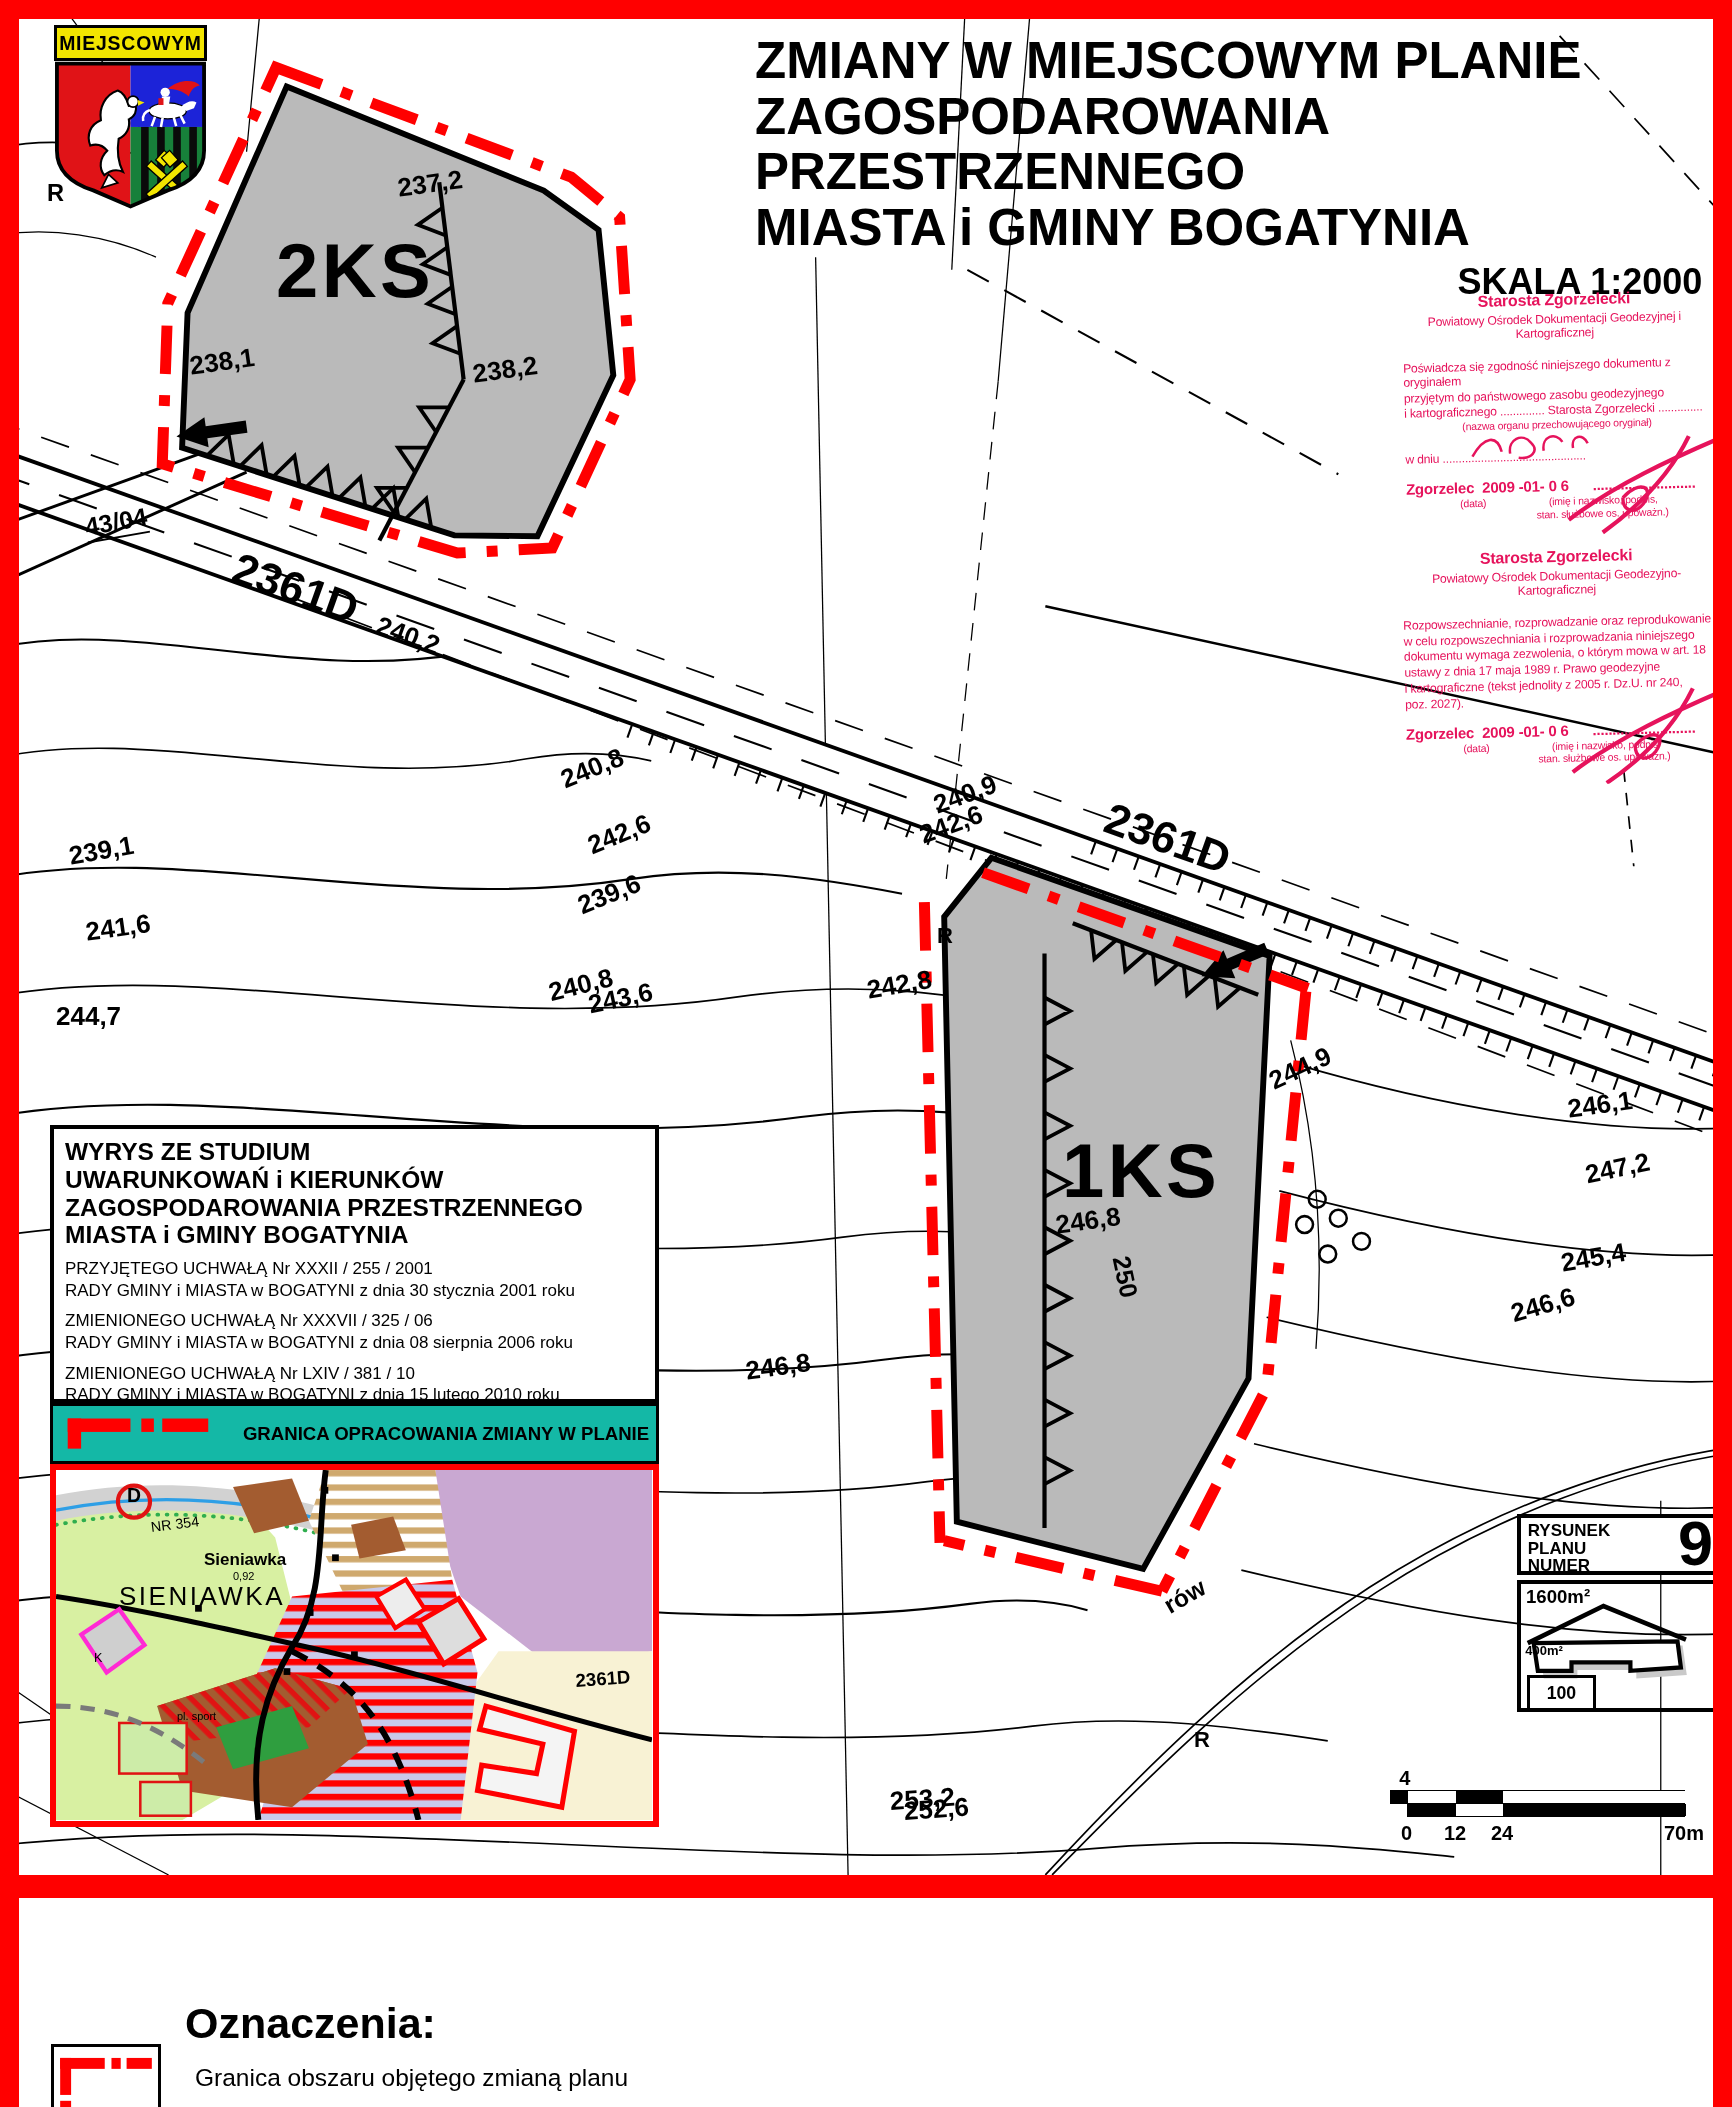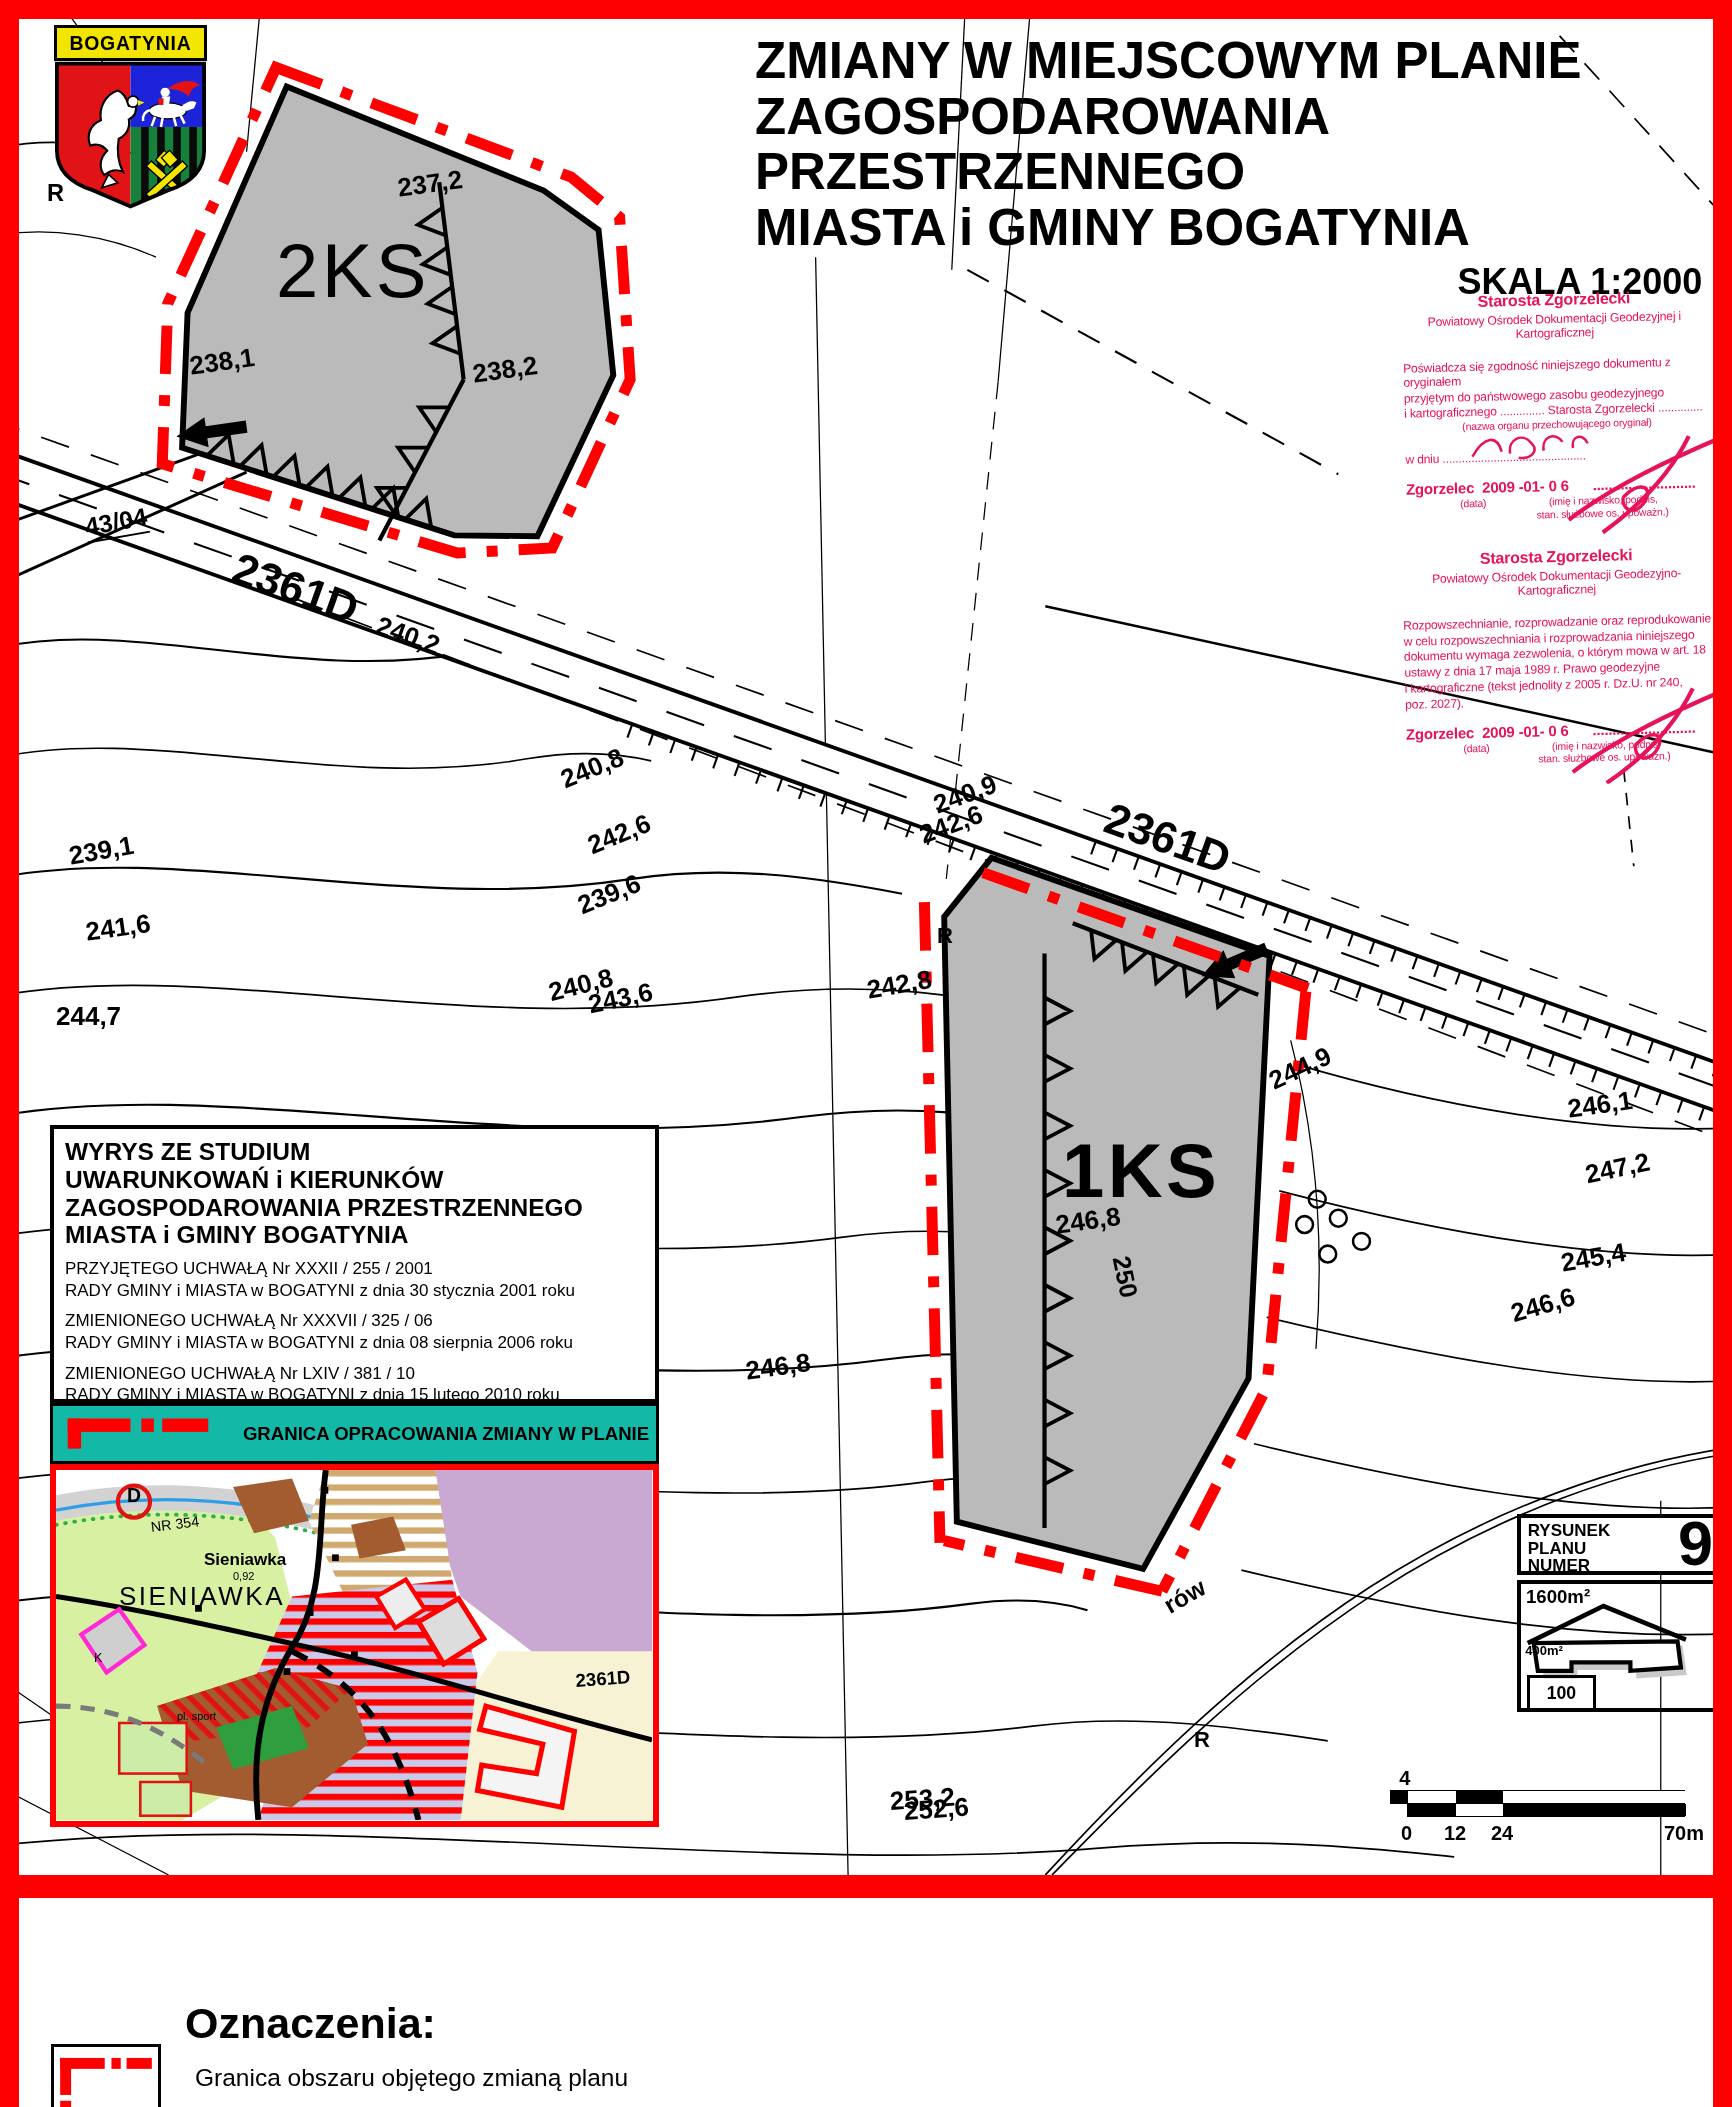--- a/index.html
+++ b/index.html
@@ -158,21 +158,21 @@
     <g id="trees" stroke="#000" stroke-width="6" fill="none">
       <circle cx="3125" cy="2845" r="20"></circle>
         <circle cx="3175" cy="2890" r="20"></circle>
       <circle cx="3230" cy="2945" r="20"></circle>
         <circle cx="3150" cy="2975" r="20"></circle>
       <circle cx="3095" cy="2905" r="20"></circle>
     </g>
   </svg>
 
   <div id="map-labels">
-      <div class="map-label" style="position: absolute; left: 276px; top: 233px; font-size: 76px; font-weight: normal; letter-spacing: 3.4px;">2KS</div>
+      <div class="map-label" style="position: absolute; left: 276px; top: 233px; font-size: 76px; font-weight: bold; letter-spacing: 3.4px;">2KS</div>
       <div class="map-label" style="position: absolute; left: 1062px; top: 1133px; font-size: 76px; font-weight: bold; letter-spacing: 3.4px;">1KS</div>
       <div class="map-label" style="position: absolute; left: 242px; top: 546px; transform: rotate(19.6deg); font-size: 44px; font-weight: bold;">2361D</div>
       <div class="map-label" style="position: absolute; left: 1114px; top: 796px; transform: rotate(19.6deg); font-size: 44px; font-weight: bold;">2361D</div>
       <div class="map-label" style="position: absolute; left: 382px; top: 612px; transform: rotate(19.6deg); font-size: 26px;">240,2</div>
       <div class="map-label u" style="position: absolute; left: 83px; top: 515px; transform: rotate(-10deg); font-size: 25px;">43/04</div>
       <div class="map-label" style="position: absolute; left: 47px; top: 182px; font-size: 23.6px;">R</div>
       <div class="map-label" style="position: absolute; left: 396px; top: 175px; transform: rotate(-8deg); font-size: 26px;">237,2</div>
       <div class="map-label" style="position: absolute; left: 188px; top: 353px; transform: rotate(-8deg); font-size: 26px;">238,1</div>
       <div class="map-label" style="position: absolute; left: 471px; top: 361px; transform: rotate(-8deg); font-size: 26px;">238,2</div>
       <div class="map-label" style="position: absolute; left: 67px; top: 843px; transform: rotate(-10deg); font-size: 26px;">239,1</div>
@@ -195,21 +195,21 @@
       <div class="map-label" style="position: absolute; left: 1508px; top: 1301px; transform: rotate(-16deg); font-size: 26px;">246,6</div>
       <div class="map-label" style="position: absolute; left: 1133px; top: 1254px; transform: rotate(78deg); font-size: 25px;">250</div>
       <div class="map-label" style="position: absolute; left: 744px; top: 1358px; transform: rotate(-8deg); font-size: 26px;">246,8</div>
       <div class="map-label" style="position: absolute; left: 1160px; top: 1597px; transform: rotate(-30deg); font-size: 24.5px;">rów</div>
       <div class="map-label" style="position: absolute; left: 889px; top: 1788px; transform: rotate(-4deg); font-size: 26px;">253,2</div>
       <div class="map-label" style="position: absolute; left: 903px; top: 1798px; transform: rotate(-4deg); font-size: 26px;">252,6</div>
       <div class="map-label" style="position: absolute; left: 1194px; top: 1729px; font-size: 22px;">R</div>
     </div>
 
   <div id="coat" class="abs">
-    <div class="banner">BOGATYNIA</div>
+    <div class="banner">MIEJSCOWYM</div>
     <svg width="153" height="148" viewBox="0 0 360 350">
       <defs>
           <clipPath id="shieldclip">
             <path d="M6,6 H354 V212 Q354,278 268,306 L180,344 L92,306 Q6,278 6,212 Z"></path>
           </clipPath>
         </defs>
       <g clip-path="url(#shieldclip)">
         <rect x="6" y="6" width="174" height="338" fill="#e01317"></rect>
         <rect x="180" y="6" width="174" height="150" fill="#1c23d8"></rect>
         <rect x="180" y="156" width="174" height="188" fill="#17803a"></rect>

